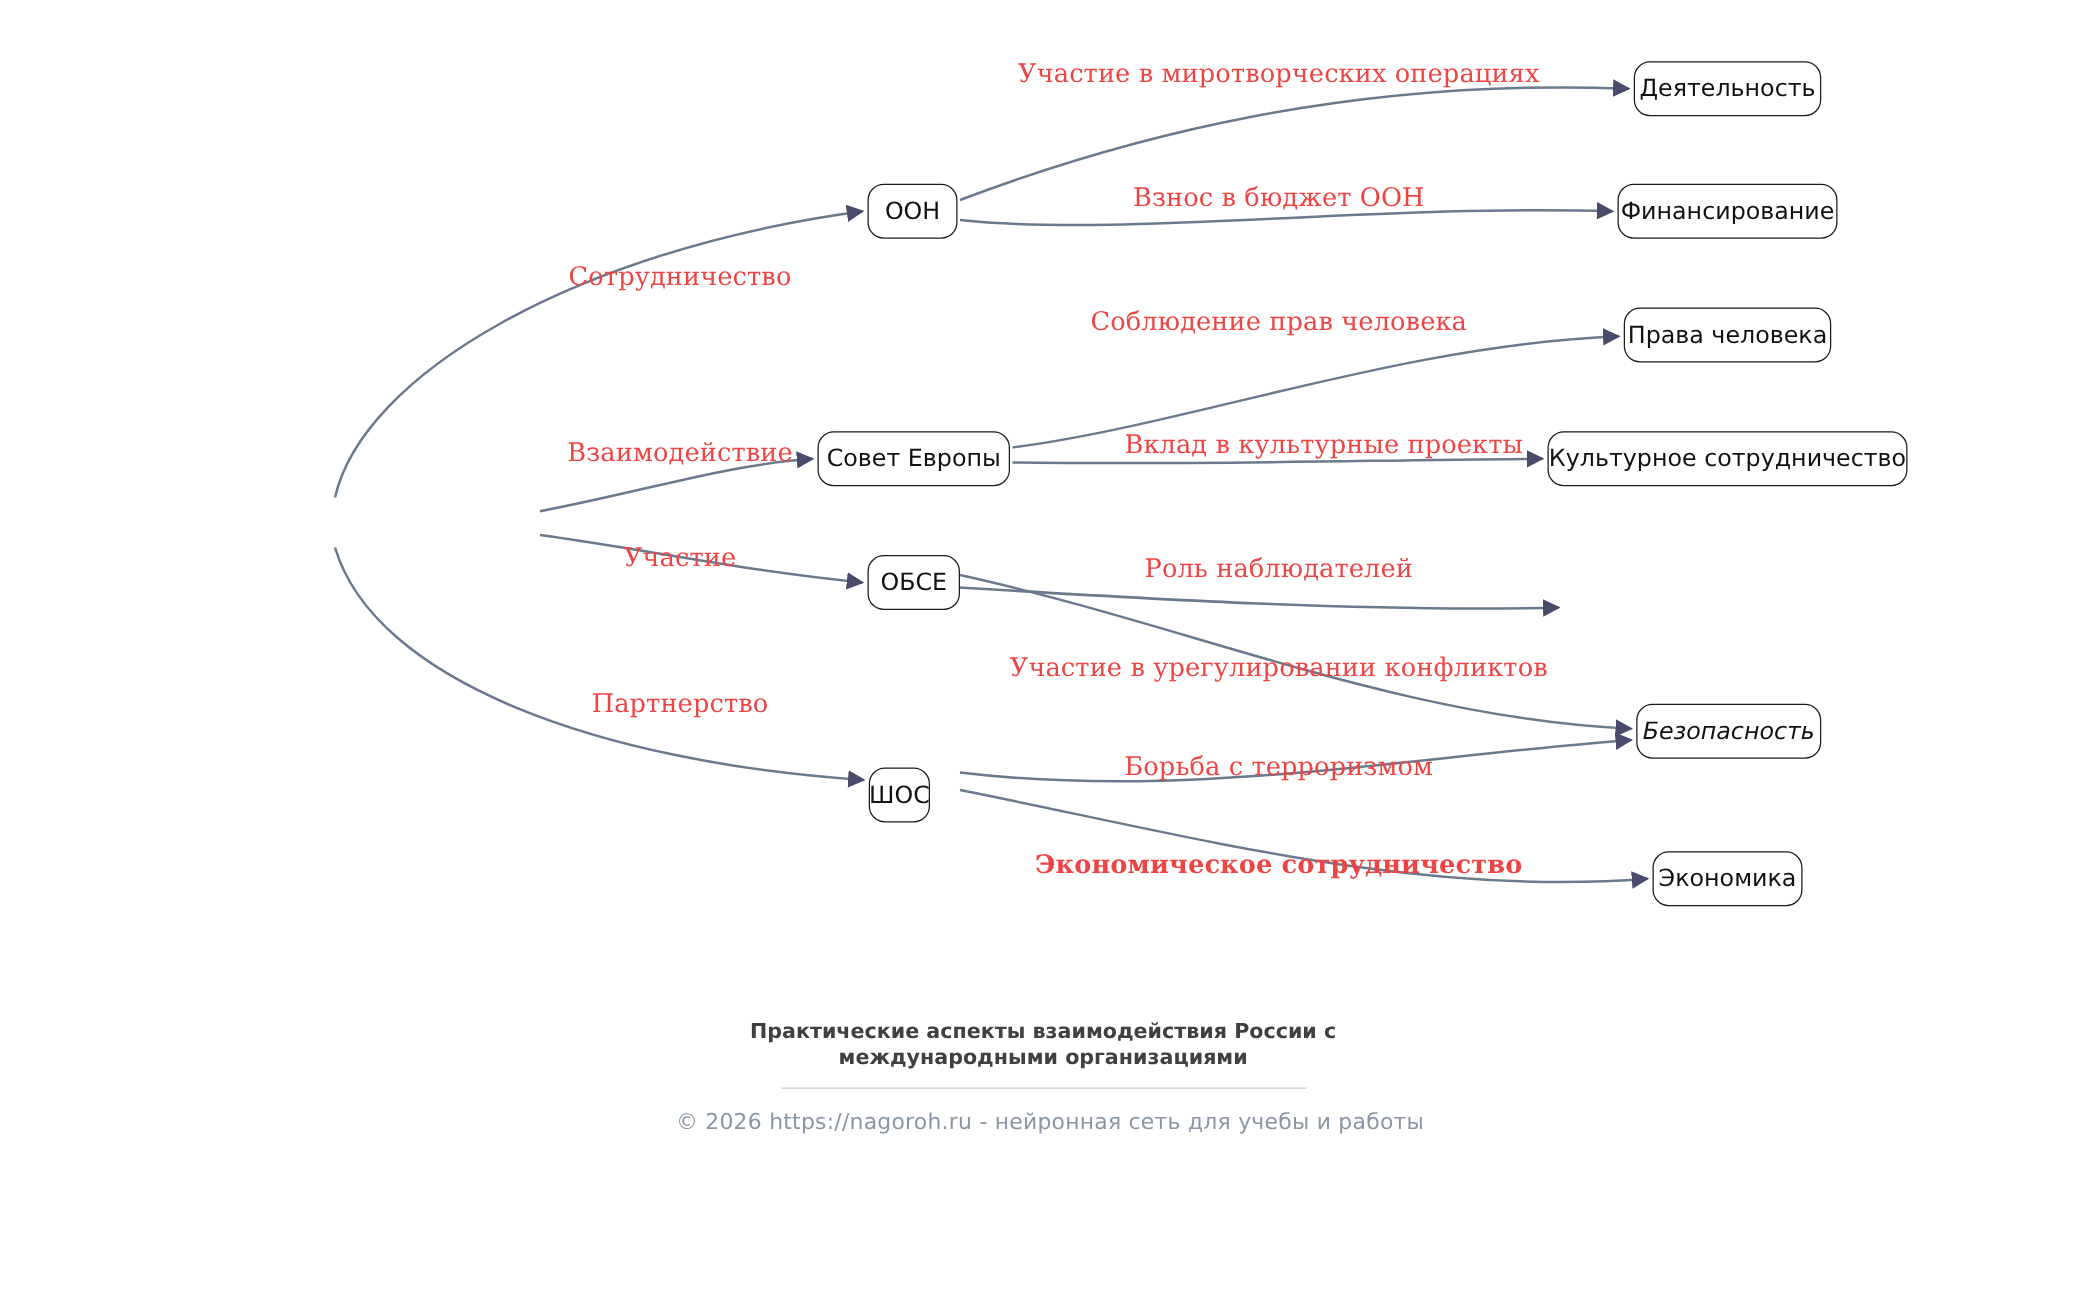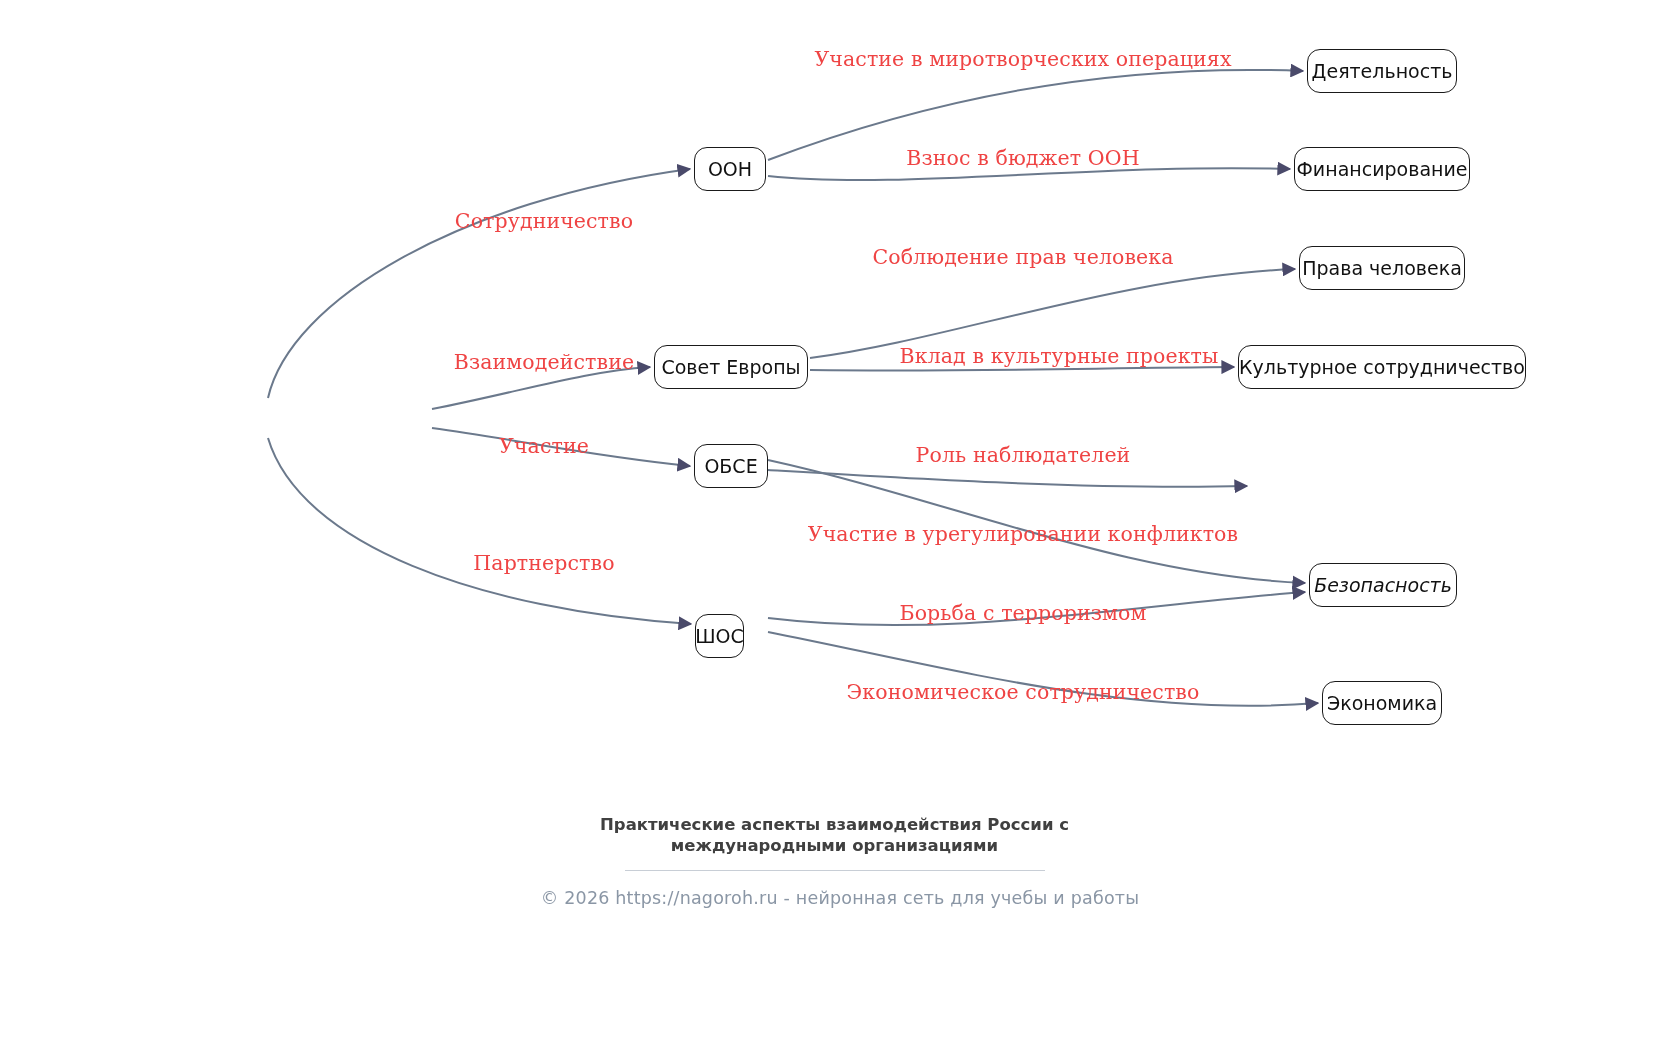--- a/index.html
+++ b/index.html
@@ -159,21 +159,21 @@
   <div class="edge-label" style="left:544px; top:446px;">Участие</div>
   <div class="edge-label" style="left:544px; top:563px;">Партнерство</div>
 
   <div class="edge-label" style="left:1023px; top:59px;">Участие в миротворческих операциях</div>
   <div class="edge-label" style="left:1023px; top:158px;">Взнос в бюджет ООН</div>
   <div class="edge-label" style="left:1023px; top:257px;">Соблюдение прав человека</div>
   <div class="edge-label" style="left:1023px; top:356px;margin-left:36px;">Вклад в культурные проекты</div>
   <div class="edge-label" style="left:1023px; top:455px;">Роль наблюдателей</div>
   <div class="edge-label" style="left:1023px; top:534px;">Участие в урегулировании конфликтов</div>
   <div class="edge-label" style="left:1023px; top:613px;">Борьба с терроризмом</div>
-  <div class="edge-label" style="left:1023px; top:692px;">Экономическое сотрудничество</div>
+  <div class="edge-label" style="left:1023px; top:692px;font-weight:bold;">Экономическое сотрудничество</div>
 
   <div id="footer" style="top:815px;">
     <div class="footer-title">Практические аспекты взаимодействия России с
 международными организациями</div>
     <div class="footer-rule"></div>
     <div class="footer-credit">© 2026 https://nagoroh.ru - нейронная сеть для учебы и работы</div>
   </div>
 
 </div>
 

